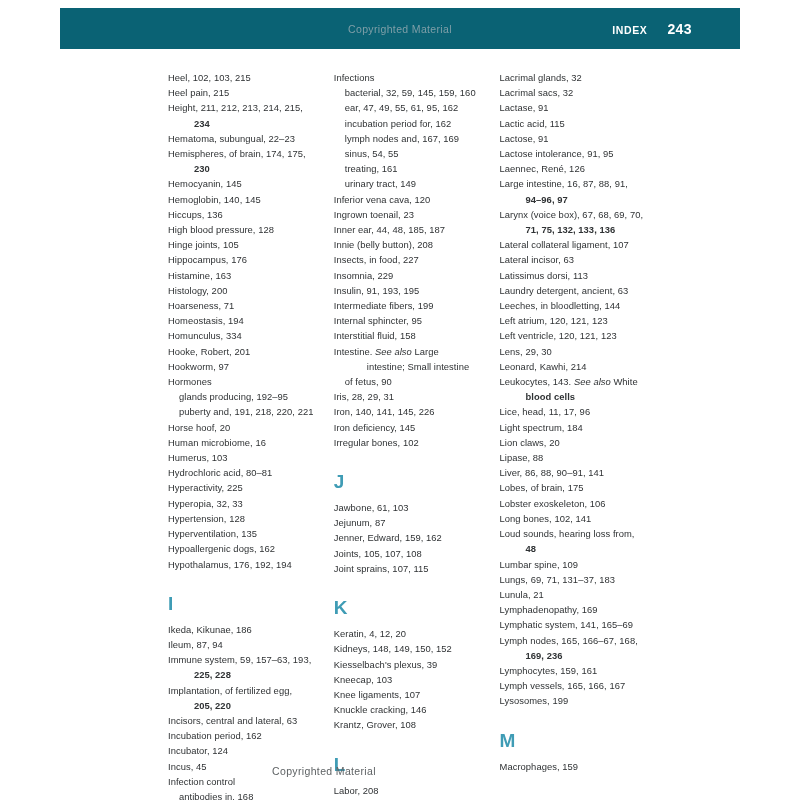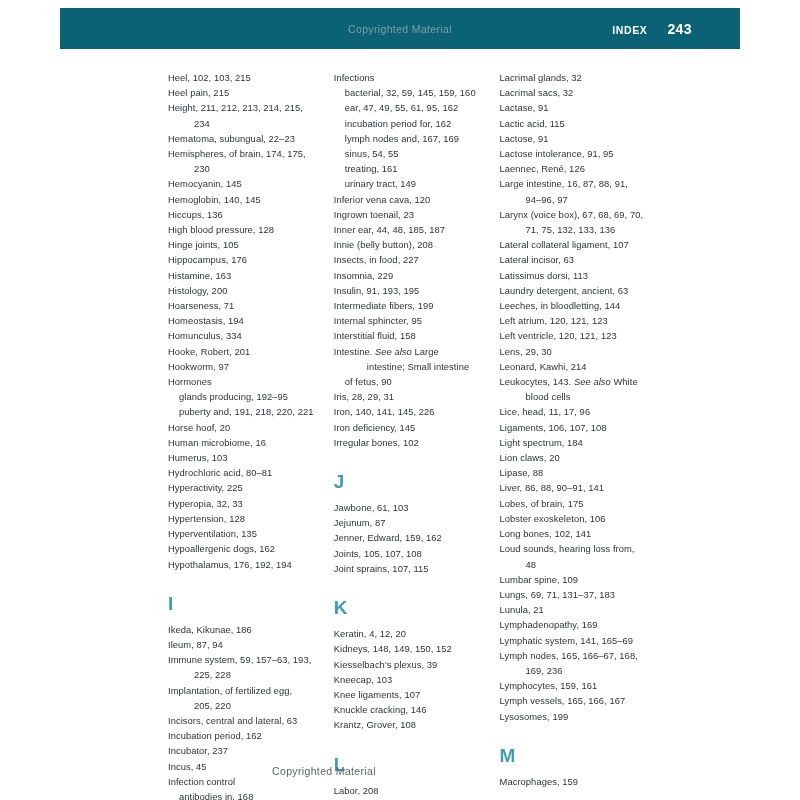--- a/index.html
+++ b/index.html
@@ -83,21 +83,21 @@
 
   .entry {
     font-size: 9.4px;
     line-height: 15.2px;
     color: #2f3234;
     letter-spacing: 0.05px;
     white-space: pre-wrap;
   }
   .entry.lvl0 { padding-left: 0; }
   
-  .entry.cont { padding-left: 26px; }
+  .entry.cont { padding-left: 26px; font-weight: bold; }
   .entry.sub  { padding-left: 11px; }
   .entry.subcont { padding-left: 33px; }
 
   .ital { font-style: italic; }
 
   .letter-heading {
     font-size: 19px;
     font-weight: bold;
     color: #3f9cb5;
     line-height: 19px;
@@ -170,21 +170,21 @@
         <div class="letter-heading">I</div>
         <div class="gap-after-letter"></div>
         <div class="entry lvl0">Ikeda, Kikunae, 186</div>
         <div class="entry lvl0">Ileum, 87, 94</div>
         <div class="entry lvl0">Immune system, 59, 157–63, 193,</div>
         <div class="entry cont">225, 228</div>
         <div class="entry lvl0">Implantation, of fertilized egg,</div>
         <div class="entry cont">205, 220</div>
         <div class="entry lvl0">Incisors, central and lateral, 63</div>
         <div class="entry lvl0">Incubation period, 162</div>
-        <div class="entry lvl0">Incubator, 237</div>
+        <div class="entry lvl0">Incubator, 124</div>
         <div class="entry lvl0">Incus, 45</div>
         <div class="entry lvl0">Infection control</div>
         <div class="entry sub">antibodies in, 168</div>
       </div>
       <div class="column">
         <div class="entry lvl0">Infections</div>
         <div class="entry sub">bacterial, 32, 59, 145, 159, 160</div>
         <div class="entry sub">ear, 47, 49, 55, 61, 95, 162</div>
         <div class="entry sub">incubation period for, 162</div>
         <div class="entry sub">lymph nodes and, 167, 169</div>
@@ -249,21 +249,20 @@
         <div class="entry lvl0">Latissimus dorsi, 113</div>
         <div class="entry lvl0">Laundry detergent, ancient, 63</div>
         <div class="entry lvl0">Leeches, in bloodletting, 144</div>
         <div class="entry lvl0">Left atrium, 120, 121, 123</div>
         <div class="entry lvl0">Left ventricle, 120, 121, 123</div>
         <div class="entry lvl0">Lens, 29, 30</div>
         <div class="entry lvl0">Leonard, Kawhi, 214</div>
         <div class="entry lvl0"><span>Leukocytes, 143. </span><span class="ital">See also</span><span> White</span></div>
         <div class="entry cont">blood cells</div>
         <div class="entry lvl0">Lice, head, 11, 17, 96</div>
-        <div class="entry lvl0">Ligaments, 106, 107, 108</div>
         <div class="entry lvl0">Light spectrum, 184</div>
         <div class="entry lvl0">Lion claws, 20</div>
         <div class="entry lvl0">Lipase, 88</div>
         <div class="entry lvl0">Liver, 86, 88, 90–91, 141</div>
         <div class="entry lvl0">Lobes, of brain, 175</div>
         <div class="entry lvl0">Lobster exoskeleton, 106</div>
         <div class="entry lvl0">Long bones, 102, 141</div>
         <div class="entry lvl0">Loud sounds, hearing loss from,</div>
         <div class="entry cont">48</div>
         <div class="entry lvl0">Lumbar spine, 109</div>

